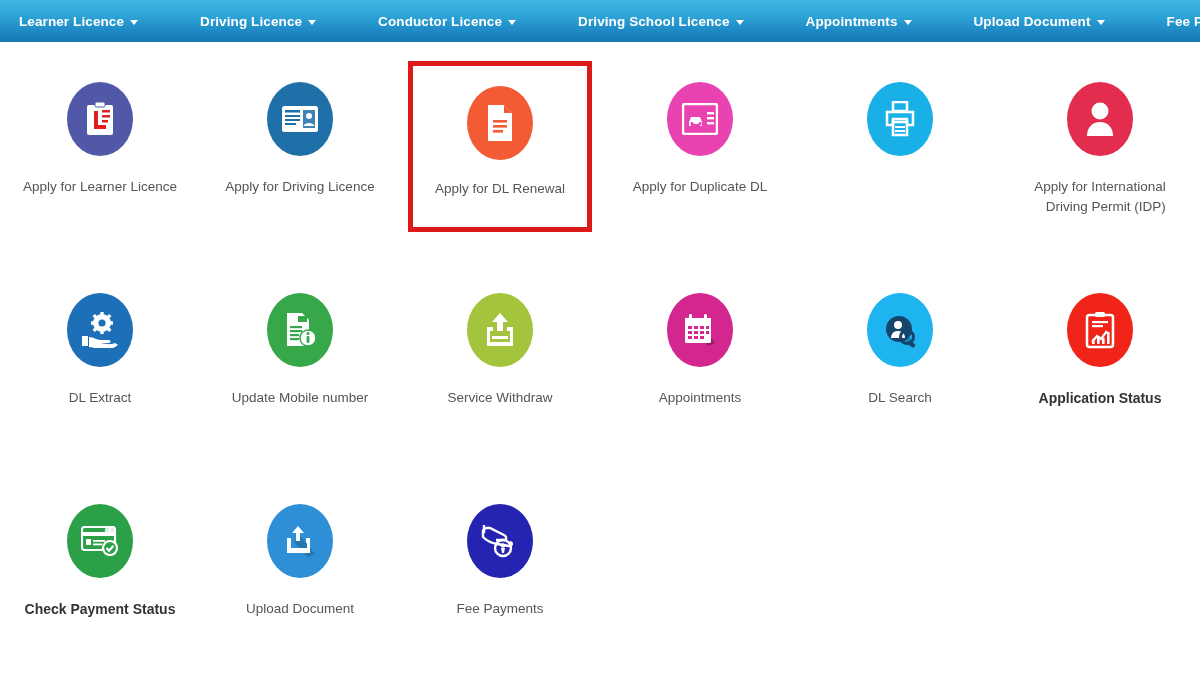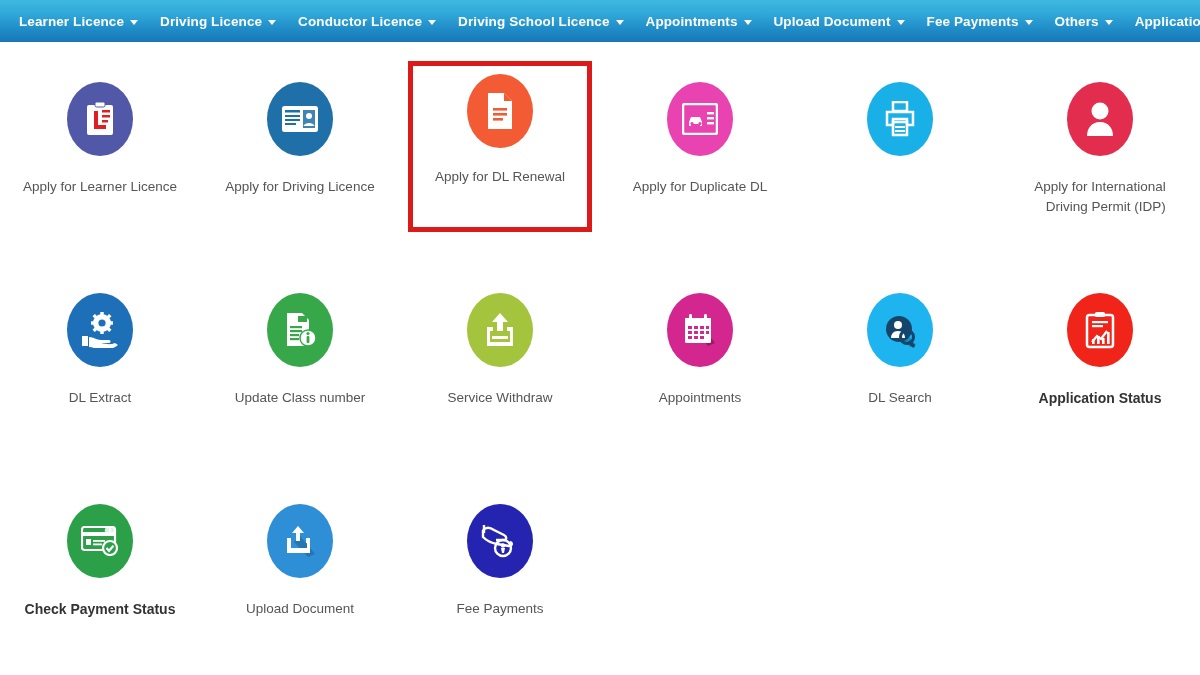--- a/index.html
+++ b/index.html
@@ -14,20 +14,21 @@
 
   
   #navbar {
     width: 1200px;
     height: 42px;
     background: linear-gradient(to bottom, #3fb8e0 0%, #2fa6d8 35%, #1e88c4 75%, #1877b5 100%);
     display: flex;
     align-items: center;
     padding-left: 8px;
     white-space: nowrap;
+    gap: 40px;
   }
   .nav-item {
     color: #ffffff;
     font-size: 13.5px;
     font-weight: bold;
     padding: 0 11px;
     display: flex;
     align-items: center;
     gap: 6px;
     height: 42px;
@@ -56,21 +57,21 @@
     display: flex;
     flex-direction: column;
     align-items: center;
     padding-top: 18px;
     position: relative;
     cursor: pointer;
   }
   .tile.highlighted {
     border: 5px solid #dd1a1a;
     margin: -3px 8px 0 8px;
-    padding-top: 8px;
+    padding-top: 20px;
     height: 171px;
     background: #ffffff;
   }
   .icon-wrap {
     width: 74px;
     height: 74px;
     display: flex;
     align-items: center;
     justify-content: center;
   }
@@ -260,21 +261,21 @@
         <rect x="6" y="14" width="12" height="2.2" fill="#36a84a"></rect>
         <rect x="6" y="18" width="12" height="2.2" fill="#36a84a"></rect>
         <rect x="6" y="22" width="9" height="2.2" fill="#36a84a"></rect>
         <rect x="6" y="26" width="9" height="2.2" fill="#36a84a"></rect>
         <circle cx="24" cy="26" r="8" fill="white" stroke="#36a84a" stroke-width="1.5"></circle>
         <circle cx="24" cy="21.5" r="1.6" fill="#36a84a"></circle>
         <rect x="22.6" y="24" width="2.8" height="7" rx="1" fill="#36a84a"></rect>
       </svg>
         </div>
       </div>
-      <div class="tile-label">Update Class number</div>
+      <div class="tile-label">Update Mobile number</div>
     </div>
     <div class="tile">
       <div class="icon-wrap">
         <div class="circle" style="background: rgb(163, 196, 60);">
           <svg width="32" height="36" viewBox="0 0 32 36">
         <path d="M16 1 l8 9 h-5 v9 h-6 v-9 H8 Z" fill="white"></path>
         <path d="M3 15 h6 v4 H6 v11 h20 V19 h-3 v-4 h6 v19 H3 Z" fill="white"></path>
         <rect x="8" y="24" width="16" height="3" fill="white"></rect>
       </svg>
         </div>

